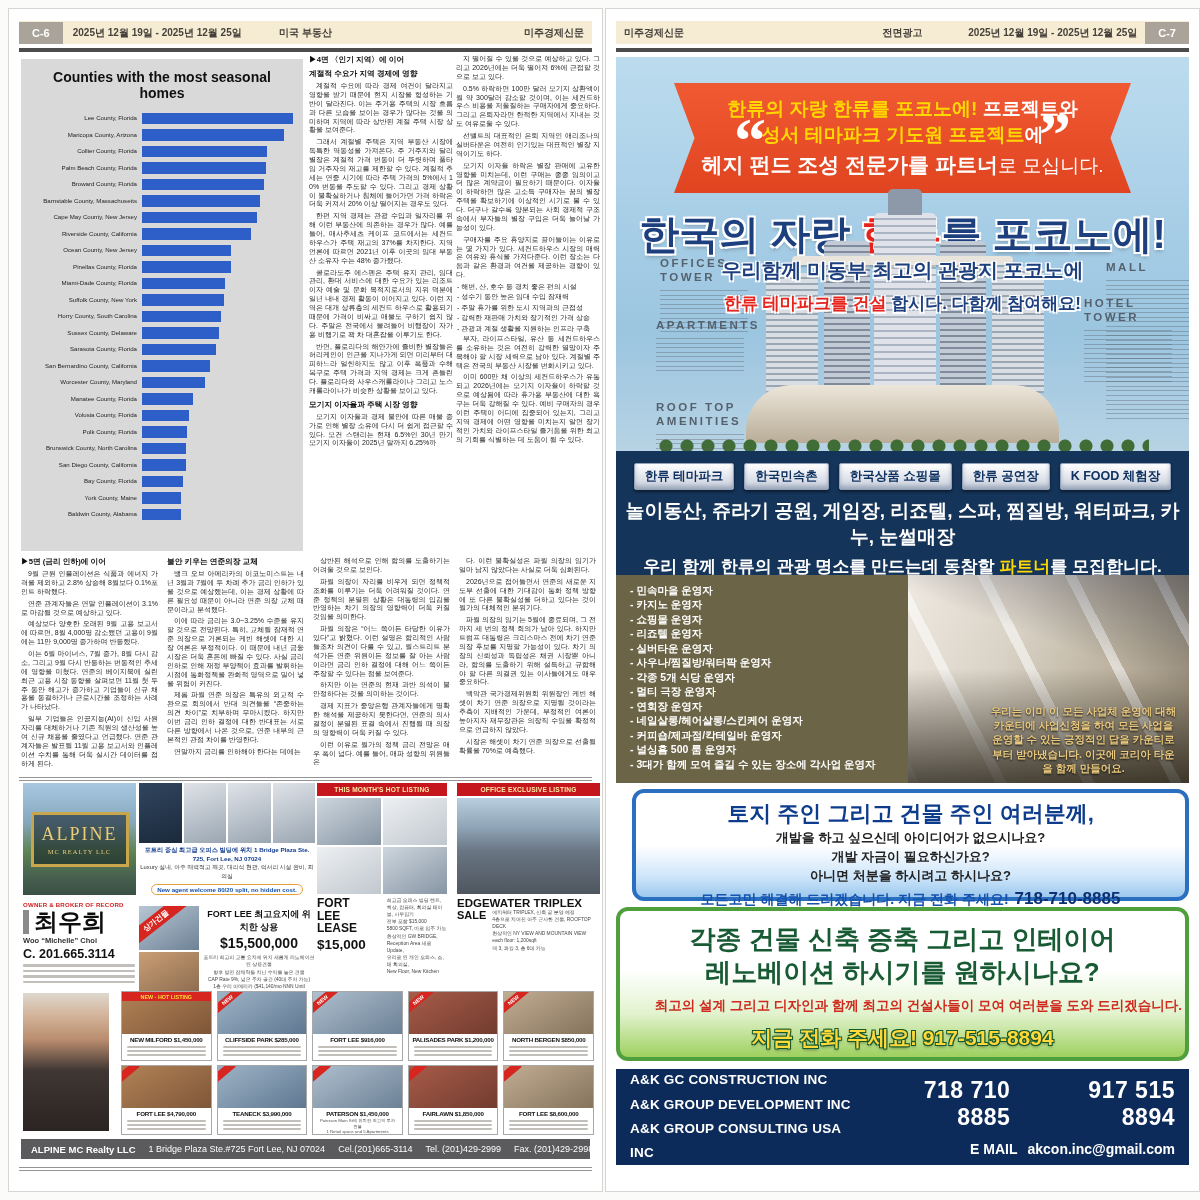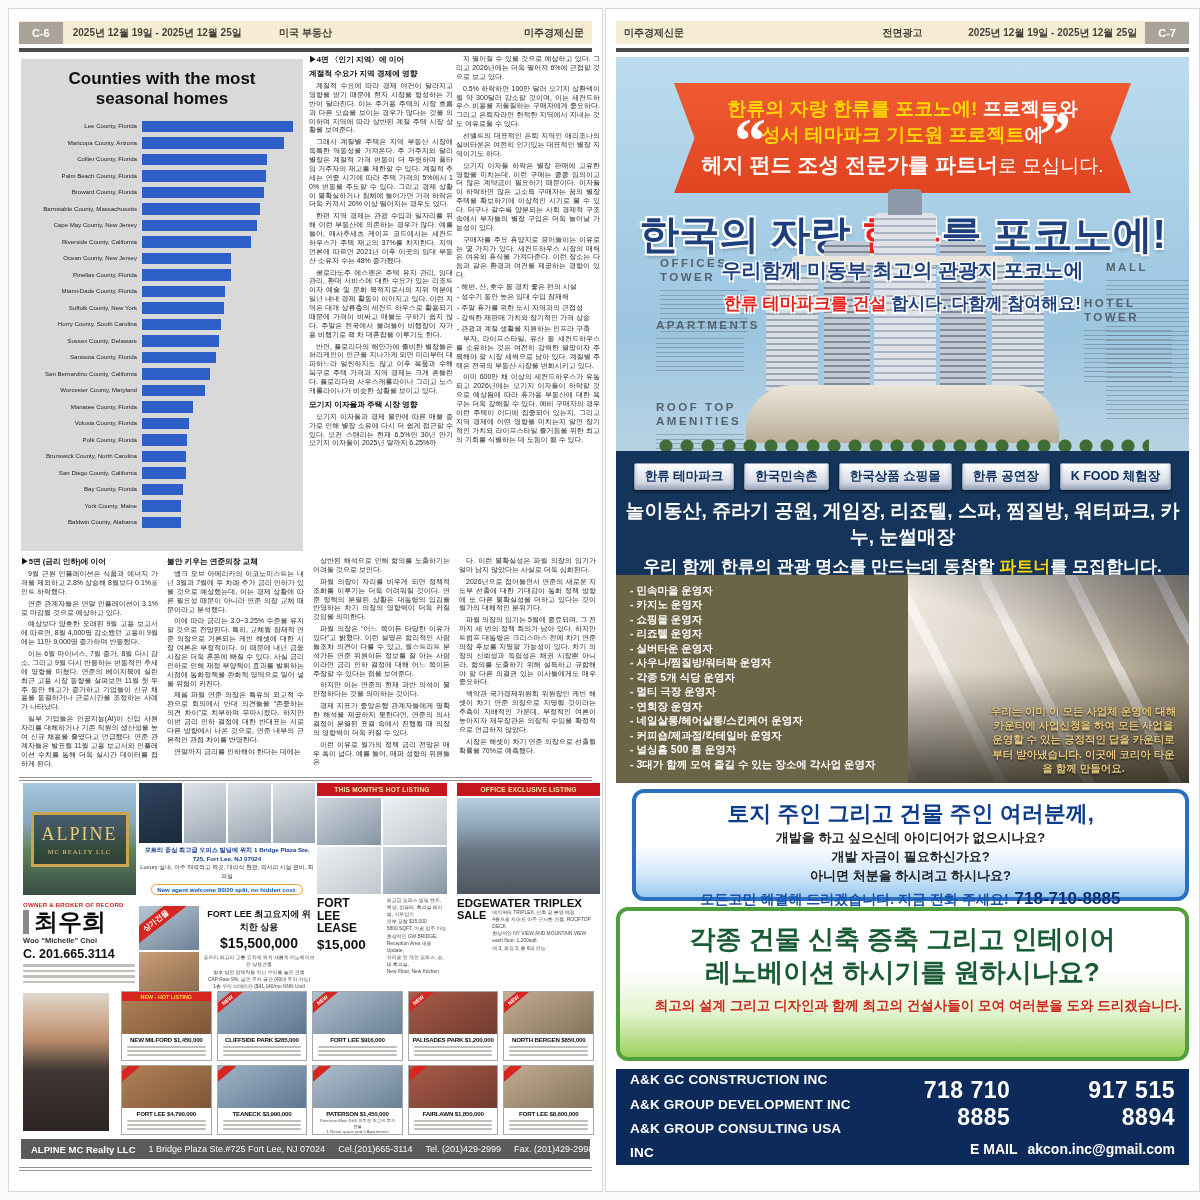--- a/index.html
+++ b/index.html
@@ -12,21 +12,21 @@
   .pgnum{background:#a9a399;color:#fff;font-weight:700;padding:5px 13px;font-size:11px;flex:none;}
   .ph-date{margin-left:10px;}
   .ph-center{position:absolute;left:50%;transform:translateX(-50%);}
   .ph-right{margin-left:auto;margin-right:8px;}
   .ph-left{margin-left:8px;}
   .pg-rule{position:absolute;left:10px;right:10px;top:39px;height:4px;background:#4c4c4c;}
   .dbl{position:absolute;left:10px;right:10px;height:4px;border-top:1.5px solid #949494;border-bottom:1.5px solid #949494;box-sizing:border-box;}
 
   
   .chart{position:absolute;left:12px;top:50px;width:282px;height:492px;background:#d9d9d9;padding:8px 10px 6px;box-sizing:border-box;}
-  .chart-title{font-size:17px;font-weight:700;color:#101010;text-align:center;margin:2px 0 9px;}
+  .chart-title{font-size:14px;font-weight:700;color:#101010;text-align:center;margin:2px 0 9px;}
   .crow{display:flex;align-items:center;height:16.5px;}
   .clabel{width:106px;font-size:6.1px;color:#222;text-align:right;padding-right:5px;flex:none;line-height:1.05;}
   .ctrack{flex:1;height:11.5px;}
   .cfill{height:100%;background:#2e5ec7;}
 
   
   .colT{position:absolute;top:46px;width:144px;height:498px;overflow:hidden;}
   .colT2{left:300px}.colT3{left:447px}
   .art{font-size:7px;line-height:1.27;color:#1c1c1c;text-align:justify;margin:0 0 3px;text-indent:7px;word-break:break-all;}
   .art-head{font-size:7.7px;font-weight:700;margin:0 0 3px;color:#0d0d0d;}
@@ -676,20 +676,21 @@
       <div class="bb-q">개발을 하고 싶으신데 아이디어가 없으시나요?</div>
       <div class="bb-q">개발 자금이 필요하신가요?</div>
       <div class="bb-q">아니면 처분을 하시려고 하시나요?</div>
       <div class="bb-cta"><span>모든고민 해결해 드리겠습니다. 지금 전화 주세요!</span><span class="ph">718-710-8885</span></div>
     </div>
 
     <div class="greenbox">
       <div class="gb-t">각종 건물 신축 증축 그리고 인테이어</div>
       <div class="gb-t">레노베이션 하시기를 원하시나요?</div>
       <div class="gb-s">최고의 설계 그리고 디자인과 함께 최고의 건설사들이 모여 여러분을 도와 드리겠습니다.</div>
+      <div class="gb-cta"><span>지금 전화 주세요!</span> <span>917-515-8894</span></div>
     </div>
 
     <div class="adfoot">
       <div class="af-co">
         <div>A&amp;K GC CONSTRUCTION INC</div>
         <div>A&amp;K GROUP DEVELOPMENT INC</div>
         <div>A&amp;K GROUP CONSULTING USA INC</div>
       </div>
       <div class="af-right">
         <div class="af-ph">

